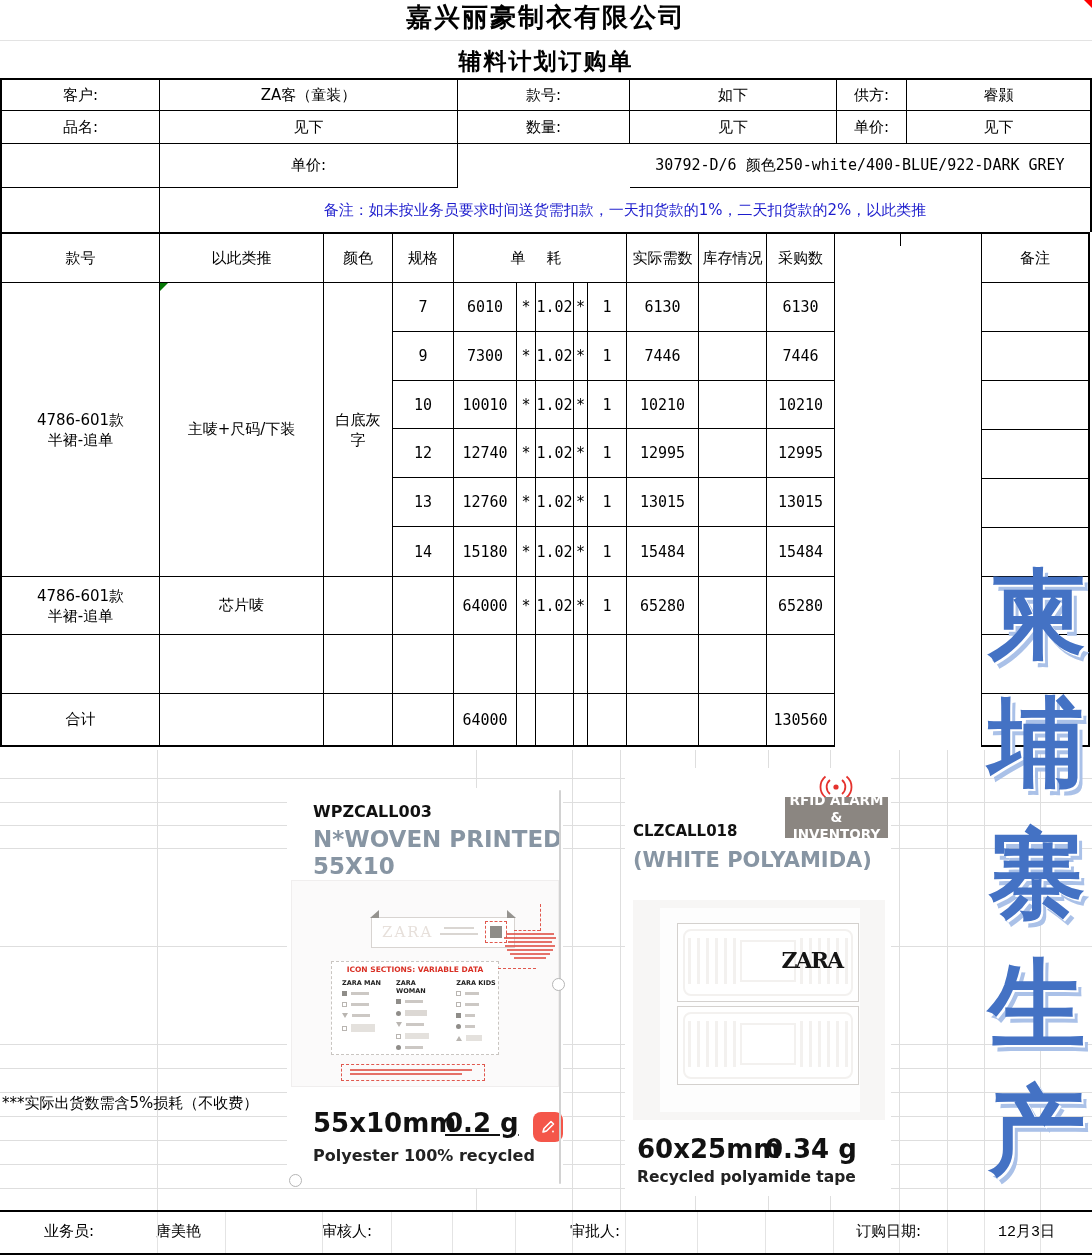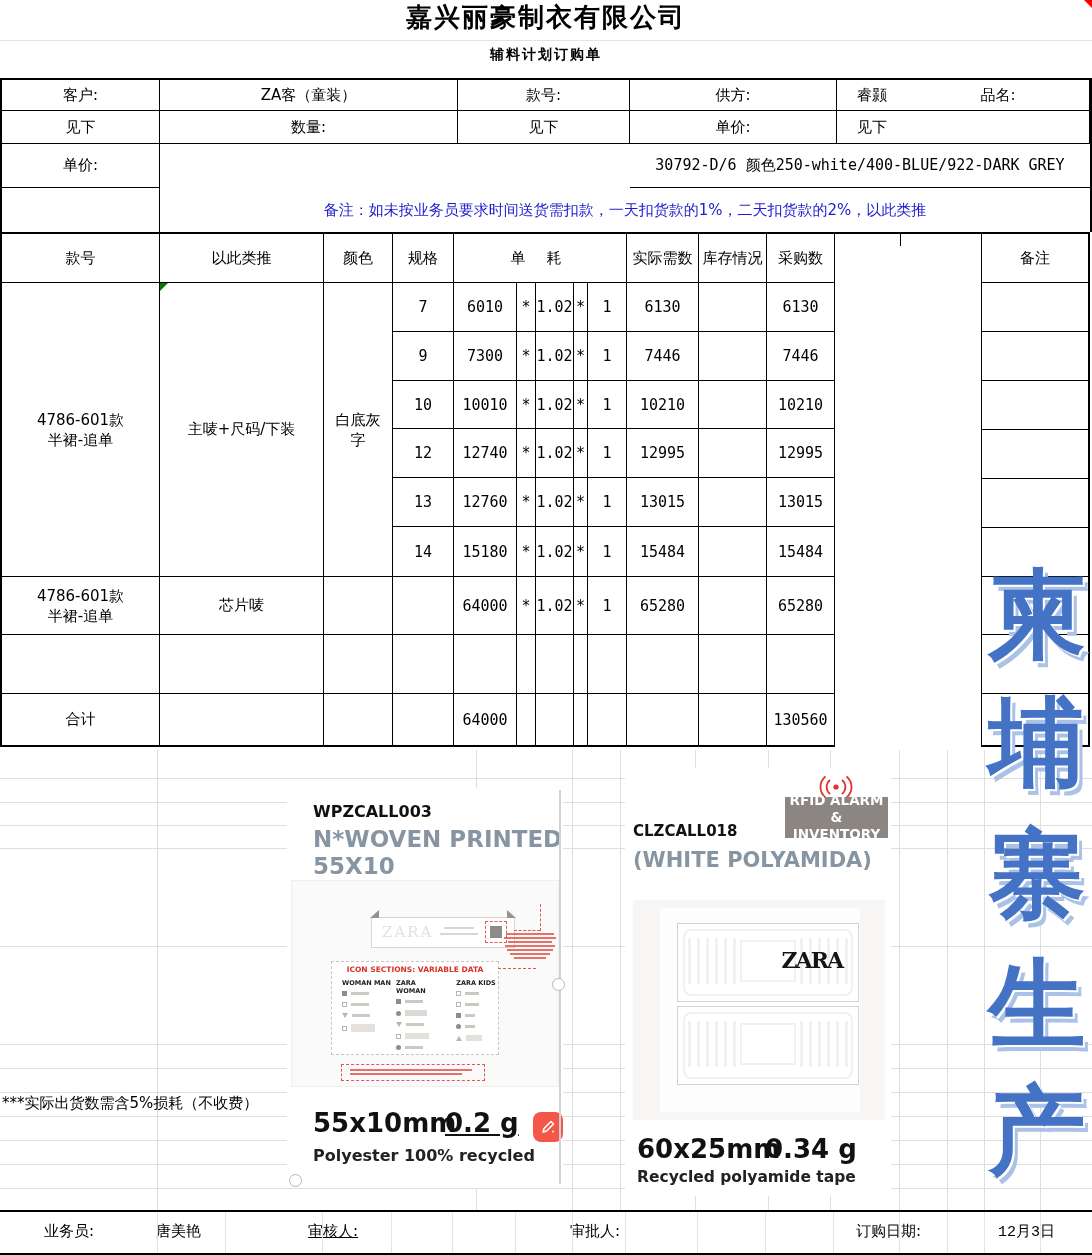--- a/index.html
+++ b/index.html
@@ -3,21 +3,21 @@
 <meta charset="utf-8">
 <style>
   html,body{margin:0;padding:0;background:#fff;}
   body{width:1092px;height:1255px;position:relative;overflow:hidden;
        font-family:"DejaVu Sans","Liberation Sans",sans-serif;color:#000;}
   .abs{position:absolute;}
   .num{font-family:"DejaVu Sans Mono","Liberation Mono",monospace;}
   
   #title1{left:0;top:6;width:1092px;text-align:center;font-size:26px;font-weight:bold;letter-spacing:2px;}
   #hr1{left:0;top:40px;width:1092px;height:1px;background:#e3e3e3;}
-  #title2{left:0;top:46px;width:1092px;text-align:center;font-size:14px;font-weight:bold;letter-spacing:2px;}
+  #title2{left:0;top:46px;width:1092px;text-align:center;font-size:23px;font-weight:bold;letter-spacing:2px;}
   #corner-red{right:0;top:0;width:0;height:0;border-top:8px solid #f00;border-left:8px solid transparent;}
   
   #infotable{left:0;top:78px;display:grid;box-sizing:content-box;background:#fff;
     grid-template-columns:158px 298px 172px 207px 70px 183px;
     grid-template-rows:31px 33px 44px 44px;
     border:2px solid #000;border-bottom:none;}
   #infotable>div{border-right:1px solid #000;border-bottom:1px solid #000;
     display:flex;align-items:center;justify-content:center;font-size:15px;}
   #infotable>div.lastc{border-right:none;}
   #infotable>div.noteRow{border-bottom:none;}
@@ -128,20 +128,21 @@
 
 <div class="abs" id="title1">嘉兴丽豪制衣有限公司</div>
 <div class="abs" id="hr1"></div>
 <div class="abs" id="title2">辅料计划订购单</div>
 <div class="abs" id="corner-red"></div>
 
 <div class="abs" id="infotable">
   <div>客户:</div>
   <div>ZA客（童装）</div>
   <div>款号:</div>
+  <div>如下</div>
   <div>供方:</div>
   <div class="lastc">睿颢</div>
 
   <div>品名:</div>
   <div>见下</div>
   <div>数量:</div>
   <div>见下</div>
   <div>单价:</div>
   <div class="lastc">见下</div>
 
@@ -339,21 +340,21 @@
       <div class="redbar" style="left:212px;top:56px;width:52px;height:1.5px;"></div>
       <div class="redbar" style="left:216px;top:60px;width:44px;height:1.5px;"></div>
       <div class="redbar" style="left:213px;top:64px;width:50px;height:1.5px;"></div>
       <div class="redbar" style="left:215px;top:68px;width:46px;height:1.5px;"></div>
       <div class="redbar" style="left:218px;top:72px;width:40px;height:1.5px;"></div>
       <div class="redbar" style="left:222px;top:76px;width:32px;height:1.5px;"></div>
     </div>
     <div id="iconbox">
       <div class="ittl">ICON SECTIONS: VARIABLE DATA</div>
       <div class="icol" style="left:10px;">
-        <div class="icolh">WOMAN MAN</div>
+        <div class="icolh">ZARA MAN</div>
         <div class="item">
             <span class="g-sqf"></span>
             <span class="ibar"></span>
           </div>
         <div class="item">
             <span class="g-sq"></span>
             <span class="ibar"></span>
           </div>
         <div class="item">
             <span class="g-tr"></span>
@@ -464,21 +465,21 @@
     </div>
   </div>
   <div class="abs bigsize" style="left:12px;top:366px;">60x25mm</div>
   <div class="abs bigsize" style="left:140px;top:366px;">0.34 g</div>
   <div class="abs material" style="left:12px;top:400px;font-size:15.5px;">Recycled polyamide tape</div>
 </div>
 
 <div class="abs" id="footer">
   <div class="flabel" style="left:44px;">业务员:</div>
   <div class="flabel" style="left:156px;">唐美艳</div>
-  <div class="flabel" style="left:308px;text-decoration:underline;">审核人:</div>
+  <div class="flabel" style="left:322px;">审核人:</div>
   <div class="flabel" style="left:440px;"></div>
   <div class="flabel" style="left:570px;">审批人:</div>
   <div class="flabel" style="left:690px;"></div>
   <div class="flabel" style="left:856px;">订购日期:</div>
   <div class="flabel" style="left:998px;font-family:Liberation Mono, monospace;">12月3日</div>
 <div class="fline" style="left: 157px;"></div>
     <div class="fline" style="left: 225px;"></div>
     <div class="fline" style="left: 322px;"></div>
     <div class="fline" style="left: 391px;"></div>
     <div class="fline" style="left: 452px;"></div>

